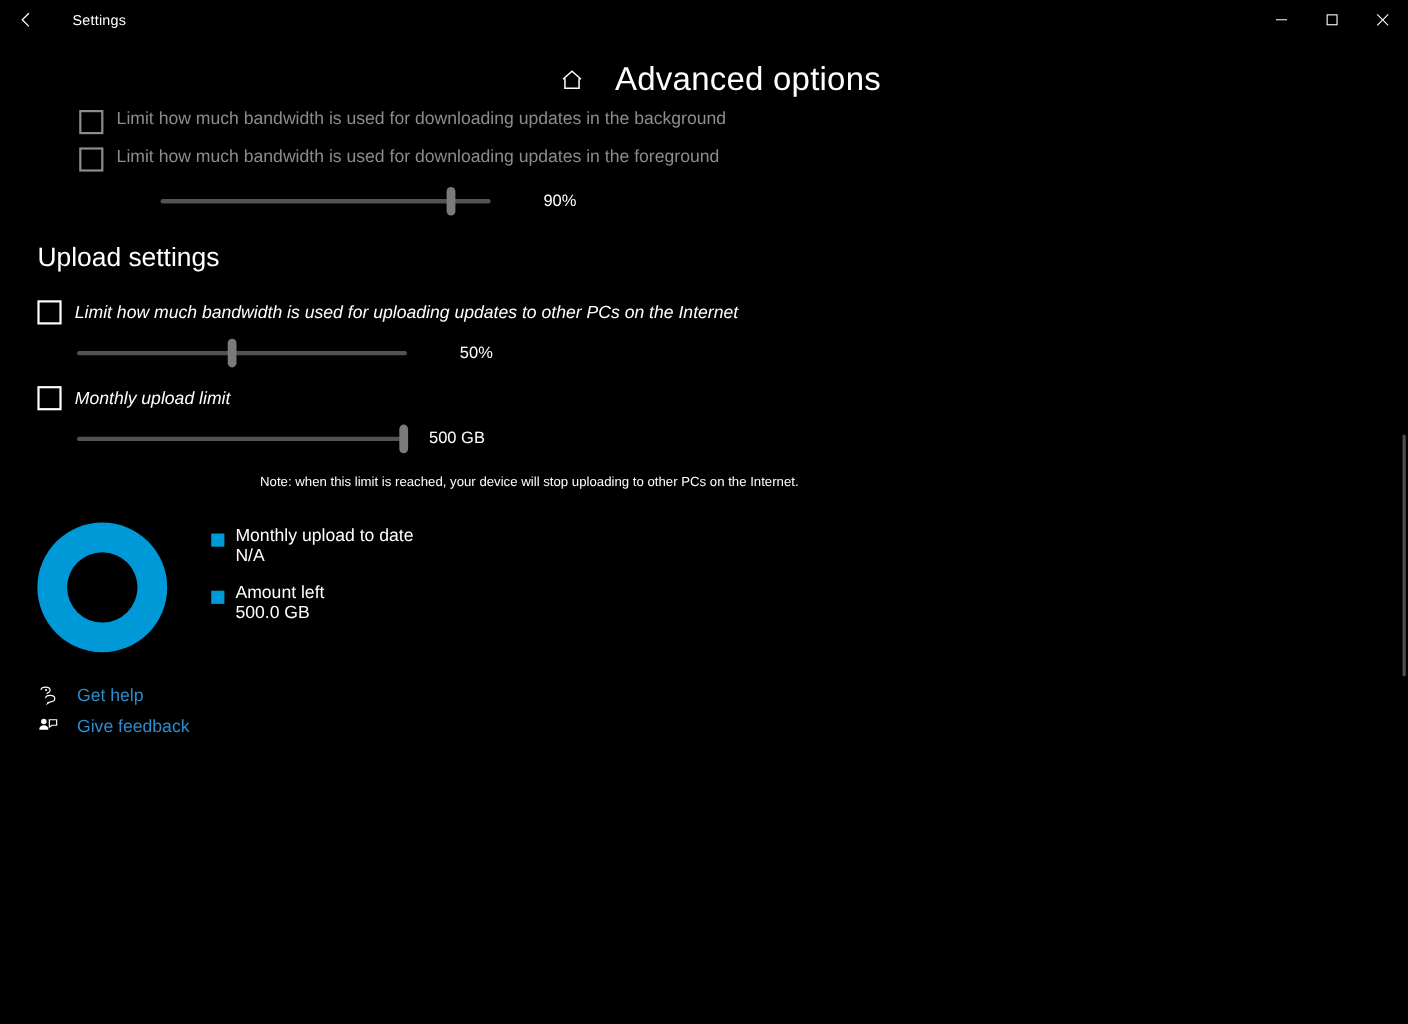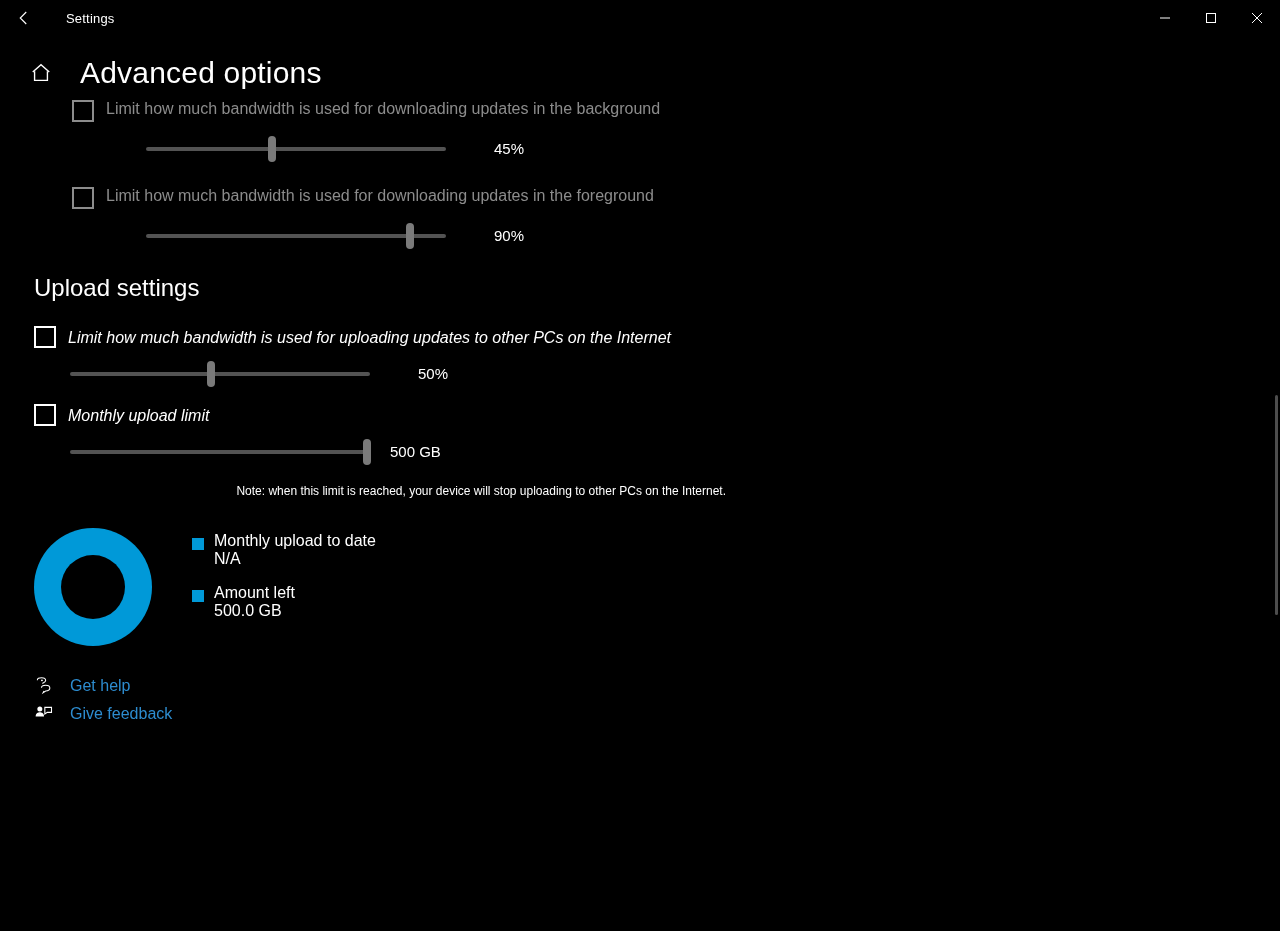--- a/index.html
+++ b/index.html
@@ -29,20 +29,21 @@
     display: flex;
   }
   .wincontrols .ctl {
     width: 46px; height: 32px;
     display:flex; align-items:center; justify-content:center;
     color:#fff;
   }
   .page-header {
     display:flex; align-items:center;
     padding: 20px 0 10px 30px;
+    justify-content: center;
   }
   .page-header .home {
     width: 22px; margin-right: 28px;
   }
   .page-header h1 {
     font-weight: 350;
     font-size: 30px;
     letter-spacing:.2px;
   }
   .content {
@@ -177,26 +178,20 @@
   <h1>Advanced options</h1>
 </div>
 
 <div class="content">
 
 
   <div style="padding-left:38px;">
     <div class="check-row">
       <div class="checkbox"></div>
       <div class="muted" style="font-size:16px;">Limit how much bandwidth is used for downloading updates in the background</div>
-    </div>
-    <div class="slider-wrap">
-      <div class="slider">
-        <div class="thumb" style="left:42%;"></div>
-      </div>
-      <div class="slider-val">45%</div>
     </div>
 
     <div class="check-row">
       <div class="checkbox"></div>
       <div class="muted" style="font-size:16px;">Limit how much bandwidth is used for downloading updates in the foreground</div>
     </div>
     <div class="slider-wrap">
       <div class="slider">
         <div class="thumb" style="left:88%;"></div>
       </div>

